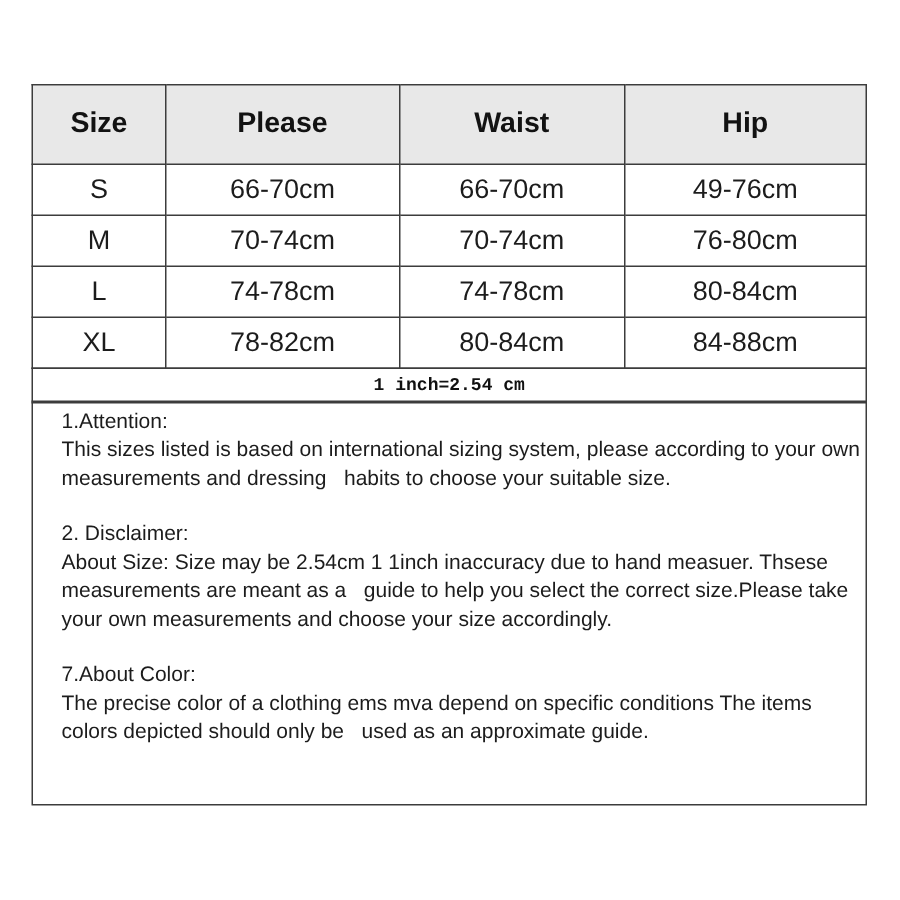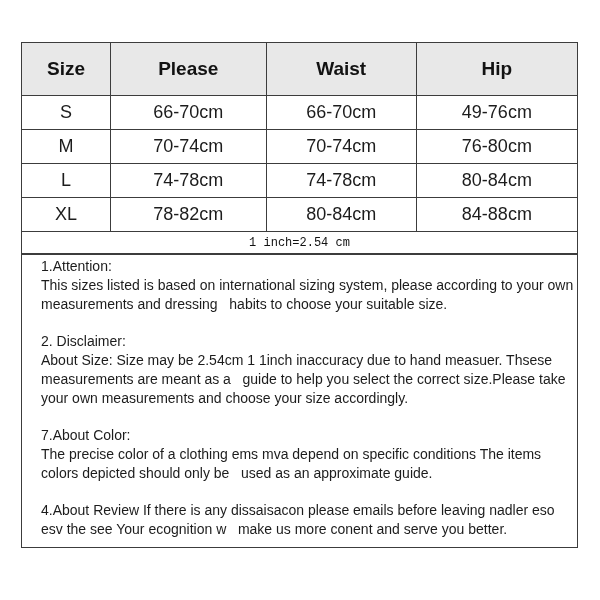--- a/index.html
+++ b/index.html
@@ -12,20 +12,21 @@
   }
   .wrap {
     position: absolute;
     left: 21px; top: 42px;
     width: 557px;
   }
   table.size-table {
     width: 100%;
     border-collapse: collapse;
     table-layout: fixed;
+    margin-top: 14px;
   }
   table.size-table th, table.size-table td {
     border: 1.5px solid #3c3c3c;
     text-align: center;
     vertical-align: middle;
     padding: 0;
   }
   table.size-table th {
     height: 52px;
     background: #e8e8e8;
@@ -35,21 +36,21 @@
   }
   table.size-table td {
     height: 33px;
     font-size: 18px;
   }
   .banner {
     border: 1.5px solid #3c3c3c;
     margin-top: -1.5px;
     text-align: center;
     font-family: "Liberation Mono", "DejaVu Sans Mono", monospace;
-    font-weight: normal;
+    font-weight: bold;
     font-size: 12px;
     color: #111111;
     padding: 4px 0 4px 0;
   }
   .notes {
     border: 1.5px solid #3c3c3c;
     margin-top: -1.5px;
     padding: 3px 3px 8px 19px;
     font-size: 14px;
     line-height: 19px;
@@ -112,16 +113,15 @@
 
   <div class="banner">1 inch=2.54 cm</div>
 
   <div class="notes">
     <p>1.Attention:
 This sizes listed is based on international sizing system, please according to your own measurements and dressing   habits to choose your suitable size.</p>
     <p>2. Disclaimer:
 About Size: Size may be 2.54cm 1 1inch inaccuracy due to hand measuer. Thsese measurements are meant as a   guide to help you select the correct size.Please take your own measurements and choose your size accordingly.</p>
     <p>7.About Color:
 The precise color of a clothing ems mva depend on specific conditions The items colors depicted should only be   used as an approximate guide.</p>
-    <p>4.About Review If there is any dissaisacon please emails before leaving nadler eso esv the see Your ecognition w   make us more conent and serve you better.</p>
   </div>
 
 </div>
 
 </body></html>

